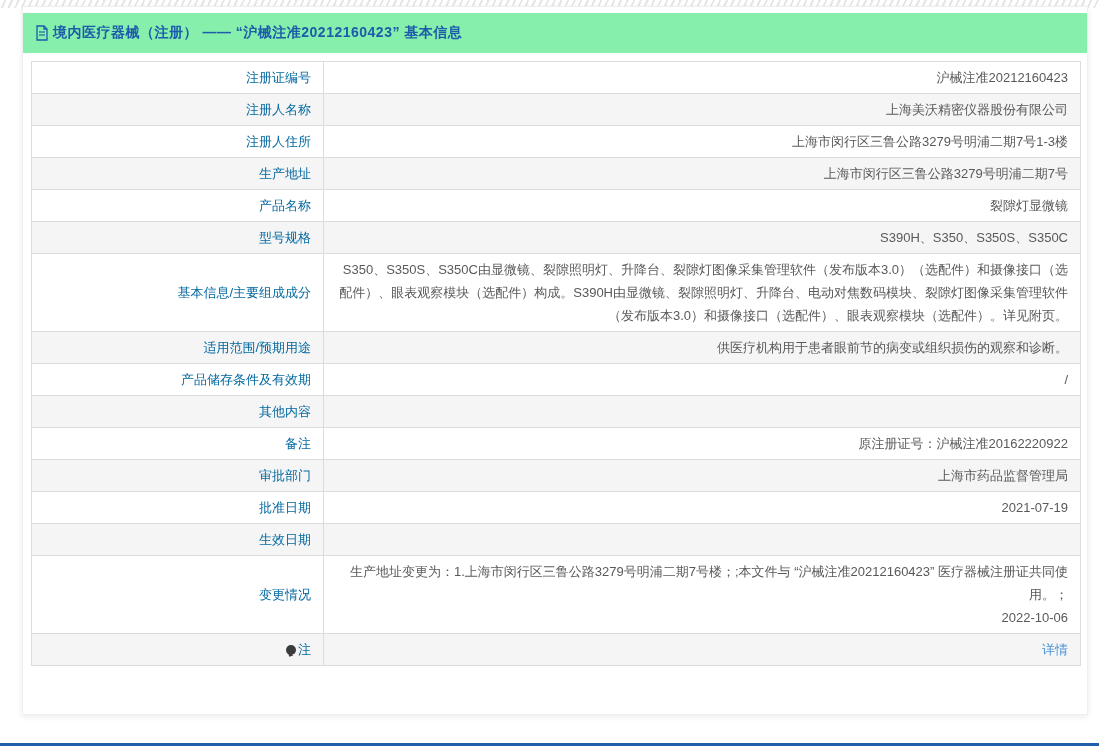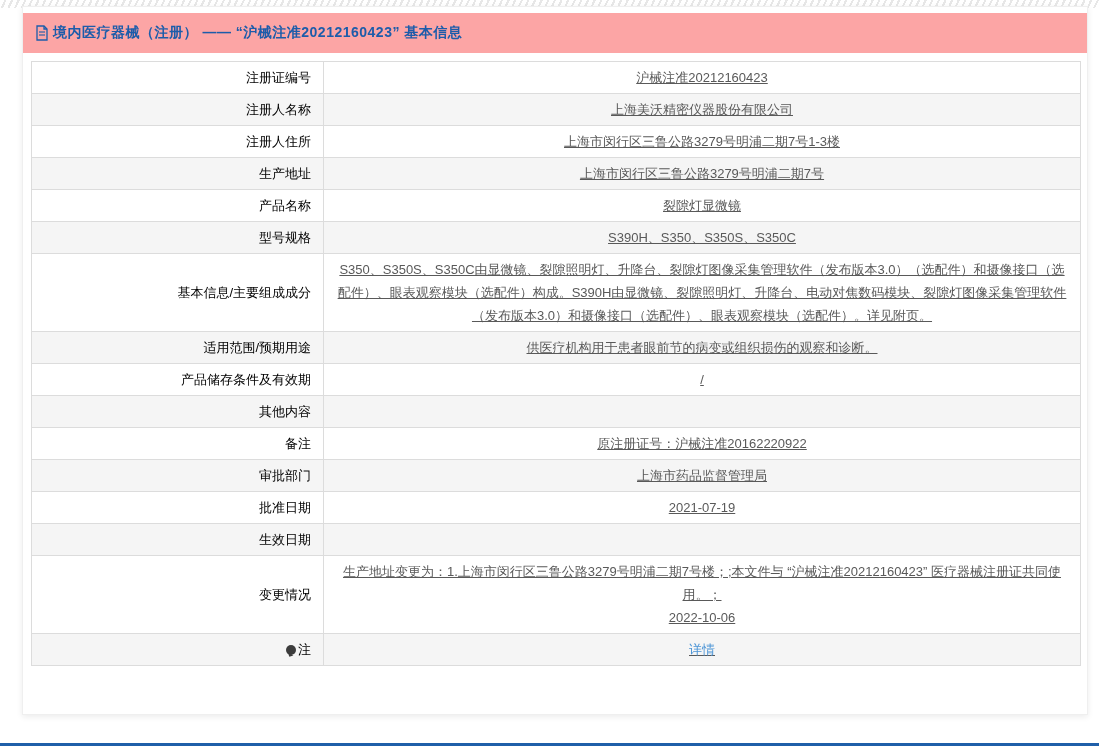--- a/index.html
+++ b/index.html
@@ -23,21 +23,21 @@
     position: absolute;
     left: 22px; top: 6px;
     width: 1066px; height: 709px;
     background: #ffffff;
     border: 1px solid #efefef;
     box-shadow: 0 2px 6px rgba(0,0,0,0.08);
   }
   .page-header {
     margin-top: 6px;
     height: 40px;
-    background: #fca5a5;
+    background: #86efac;
     display: flex;
     align-items: center;
     padding-left: 12px;
     color: #1c5caa;
     font-size: 14px;
     font-weight: bold;
     letter-spacing: 0.5px;
   }
   .doc-icon { display: inline-flex; margin-right: 4px; }
   table.reg-table {
@@ -50,27 +50,26 @@
   }
   table.reg-table td {
     border: 1px solid #dcdcdc;
     padding: 4px 12px;
     line-height: 23px;
     vertical-align: middle;
   }
   table.reg-table td.label-cell {
     width: 292px;
     text-align: right;
-    color: #000000;
+    color: #0369a1;
   }
   table.reg-table td.value-cell {
-    text-align: center;
+    text-align: right;
     white-space: pre-line;
     word-break: break-all;
-    text-decoration: underline;
   }
   table.reg-table tr:nth-child(even) { background: #f5f5f5; }
   table.reg-table tr:nth-child(odd)  { background: #ffffff; }
   .note-icon {
     display: inline-block;
     width: 10px; height: 10px;
     background: #3c3c3c;
     border-radius: 50%;
     margin-right: 2px;
     vertical-align: -1px;

